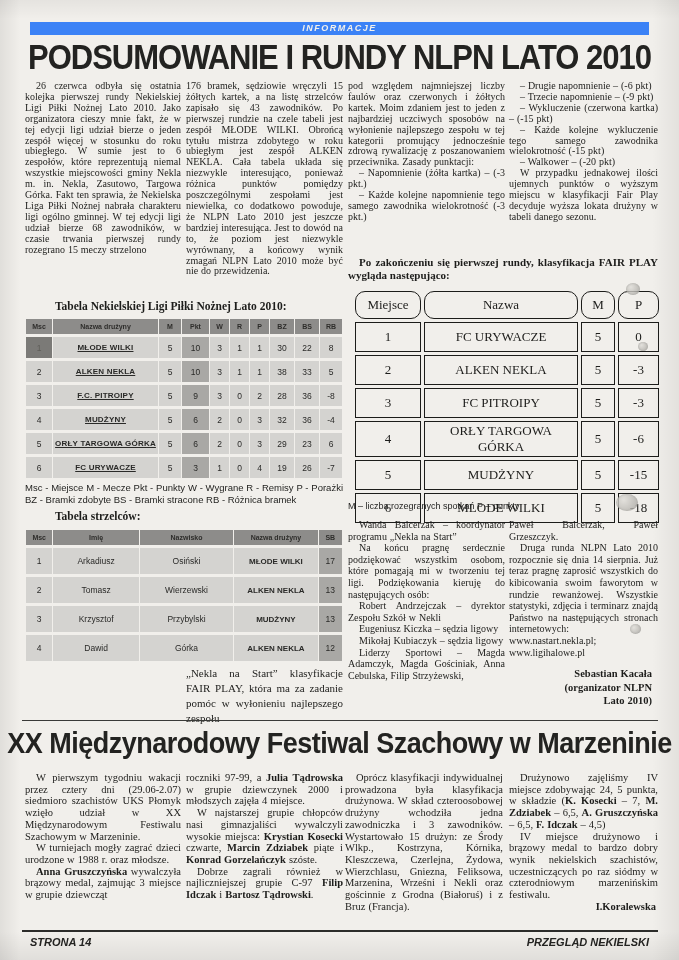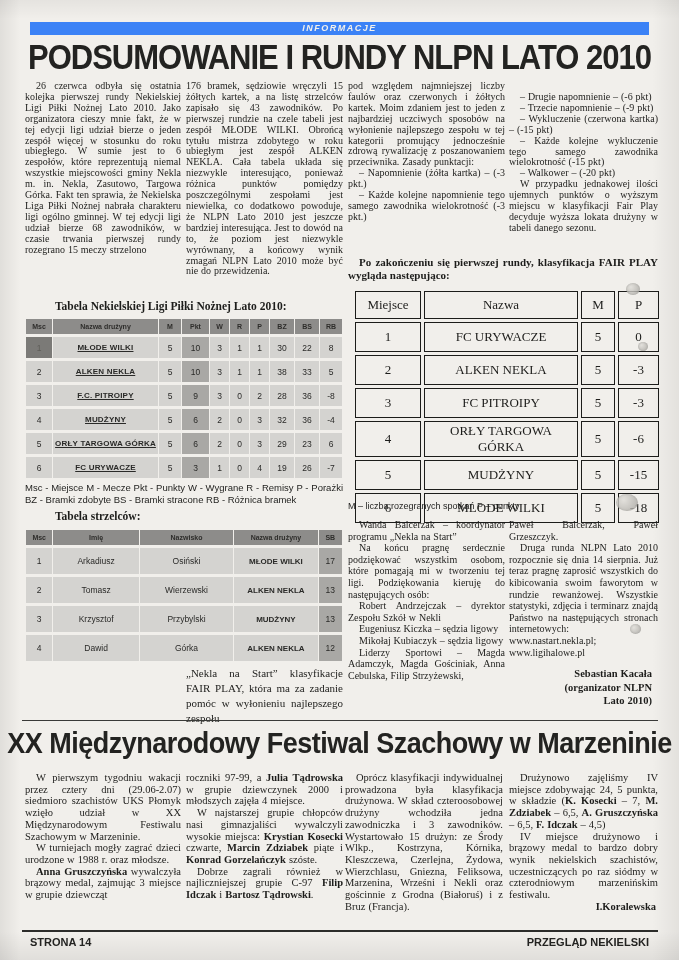--- a/index.html
+++ b/index.html
@@ -20,21 +20,21 @@
         transform:scaleY(1.08);transform-origin:top;color:#232321;}
 
   .col{position:absolute;text-align:justify;font-size:10px;line-height:10.9px;word-spacing:.4px;}
   .col p{margin:0;text-indent:11px;}
   .col p.ni{text-indent:0;}
   .b{font-weight:bold;}
 
   #a1c1{left:25px;top:81px;width:156px;height:222px;overflow:hidden;}
   #a1c2{left:186px;top:81px;width:157px;height:222px;overflow:hidden;}
   #a1c3{left:348px;top:81px;width:157px;}
-  #a1c4{left:509px;top:92px;width:149px;}
+  #a1c4{left:509px;top:81px;width:149px;}
   .fairplay-intro{position:absolute;left:348px;top:256px;width:310px;font-weight:bold;font-size:11px;
         line-height:13px;text-align:justify;text-indent:11px;}
 
   .section-title{position:absolute;font-weight:bold;font-size:11.5px;}
   #league-title{left:25px;top:300px;width:318px;text-indent:30px;}
   #scorers-title{left:25px;top:510px;text-indent:30px;}
 
   table.gtable{position:absolute;border-collapse:separate;border-spacing:1px 3px;
         font-family:"Liberation Sans",sans-serif;table-layout:fixed;}
   table.gtable th{background:#8d8c8a;color:#2e2d2b;font-size:7px;font-weight:bold;padding:4px 0;text-align:center;}
@@ -54,21 +54,21 @@
   #scorers-table td{height:26px;}
   #scorers-table .c0{width:26px;} #scorers-table .c1{width:84px;} #scorers-table .c2{width:92px;}
   #scorers-table .c3{width:82px;} #scorers-table .c4{width:23px;}
   #scorers-table tbody .c3{font-weight:bold;font-size:8px;}
   #scorers-table tbody .c4{background:#a9a8a5;}
 
   #fairplay-table{left:352px;top:288px;border-collapse:separate;border-spacing:3px;
         font-family:"Liberation Serif",serif;position:absolute;table-layout:fixed;}
   #fairplay-table th,#fairplay-table td{border:1.5px solid #1c1c1a;background:transparent;
         font-size:13px;font-weight:normal;text-align:center;color:#1d1d1b;}
-  #fairplay-table th{height:24px;} #fairplay-table td{height:26px;}
+  #fairplay-table th{height:24px;border-radius:10px;} #fairplay-table td{height:26px;}
   #fairplay-table .c0{width:62px;} #fairplay-table .c1{width:150px;}
   #fairplay-table .c2{width:30px;} #fairplay-table .c3{width:37px;}
 
   .legend{position:absolute;left:25px;top:482px;width:318px;font-family:"Liberation Sans",sans-serif;
         font-size:9.5px;line-height:12px;text-align:justify;color:#242422;}
   .fairplay-note{position:absolute;left:348px;top:501px;font-family:"Liberation Sans",sans-serif;font-size:9px;color:#242422;}
 
   #a1c3b{left:348px;top:519px;width:157px;line-height:11.6px;}
   #a1c4b{left:509px;top:519px;width:149px;line-height:11.6px;}
   .signature{margin-top:9px;text-align:right;font-weight:bold;font-size:10.5px;line-height:13.5px;padding-right:6px;}
@@ -78,21 +78,21 @@
   #bottom-right{left:186px;top:666px;width:157px;font-size:11px;line-height:15px;}
 
   .divider{position:absolute;left:22px;right:21px;top:720px;border-top:1.5px solid #3a3a38;}
   #a2c1{left:25px;top:772px;width:156px;font-size:10.5px;line-height:11.7px;}
   #a2c2{left:186px;top:772px;width:157px;font-size:10.5px;line-height:11.7px;}
   #a2c3{left:345px;top:772px;width:158px;font-size:10.5px;line-height:11.7px;}
   #a2c4{left:509px;top:772px;width:149px;font-size:10.5px;line-height:11.7px;}
 
   .footer-rule{position:absolute;left:22px;right:21px;top:930px;border-top:2.5px solid #2c2c2a;}
   .footer{position:absolute;left:30px;right:30px;top:936px;display:flex;justify-content:space-between;
-        font-family:"Liberation Sans",sans-serif;font-weight:bold;font-size:11px;color:#232321;text-align:center;}
+        font-family:"Liberation Sans",sans-serif;font-style:italic;font-weight:bold;font-size:11px;color:#232321;text-align:center;}
 
   .hole{position:absolute;border-radius:50%;
         background:radial-gradient(circle at 35% 35%,#e0ded9,#bab8b3 60%,#a6a4a0);
         box-shadow:inset 0 0 2px rgba(0,0,0,.25);opacity:.8;}
   #hole1{left:626px;top:283px;width:14px;height:12px;}
   #hole2{left:638px;top:342px;width:10px;height:9px;}
   #hole3{left:616px;top:494px;width:22px;height:17px;}
   #hole4{left:630px;top:624px;width:11px;height:10px;}
 </style>
 </head>

